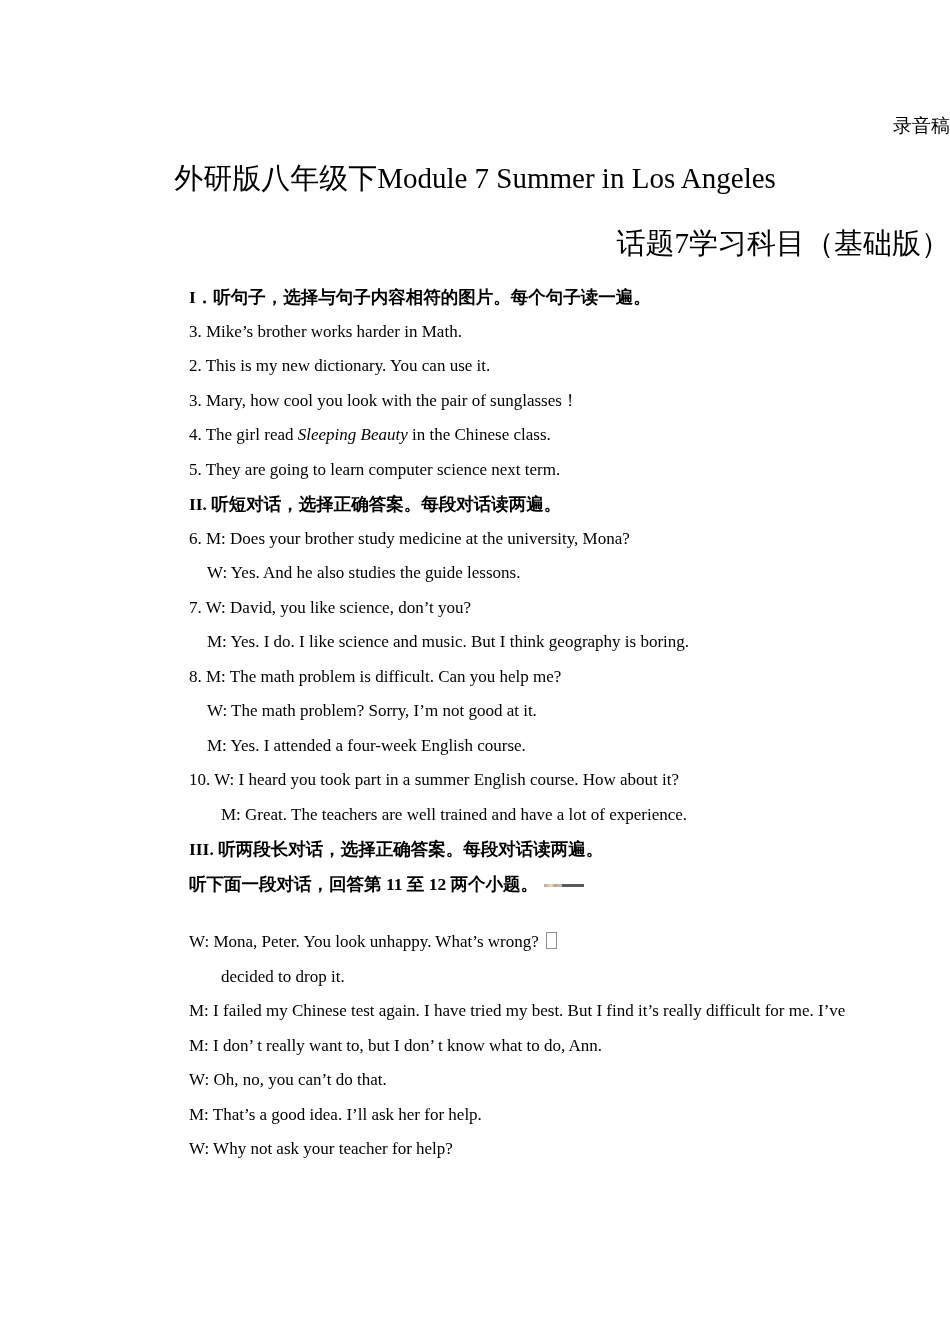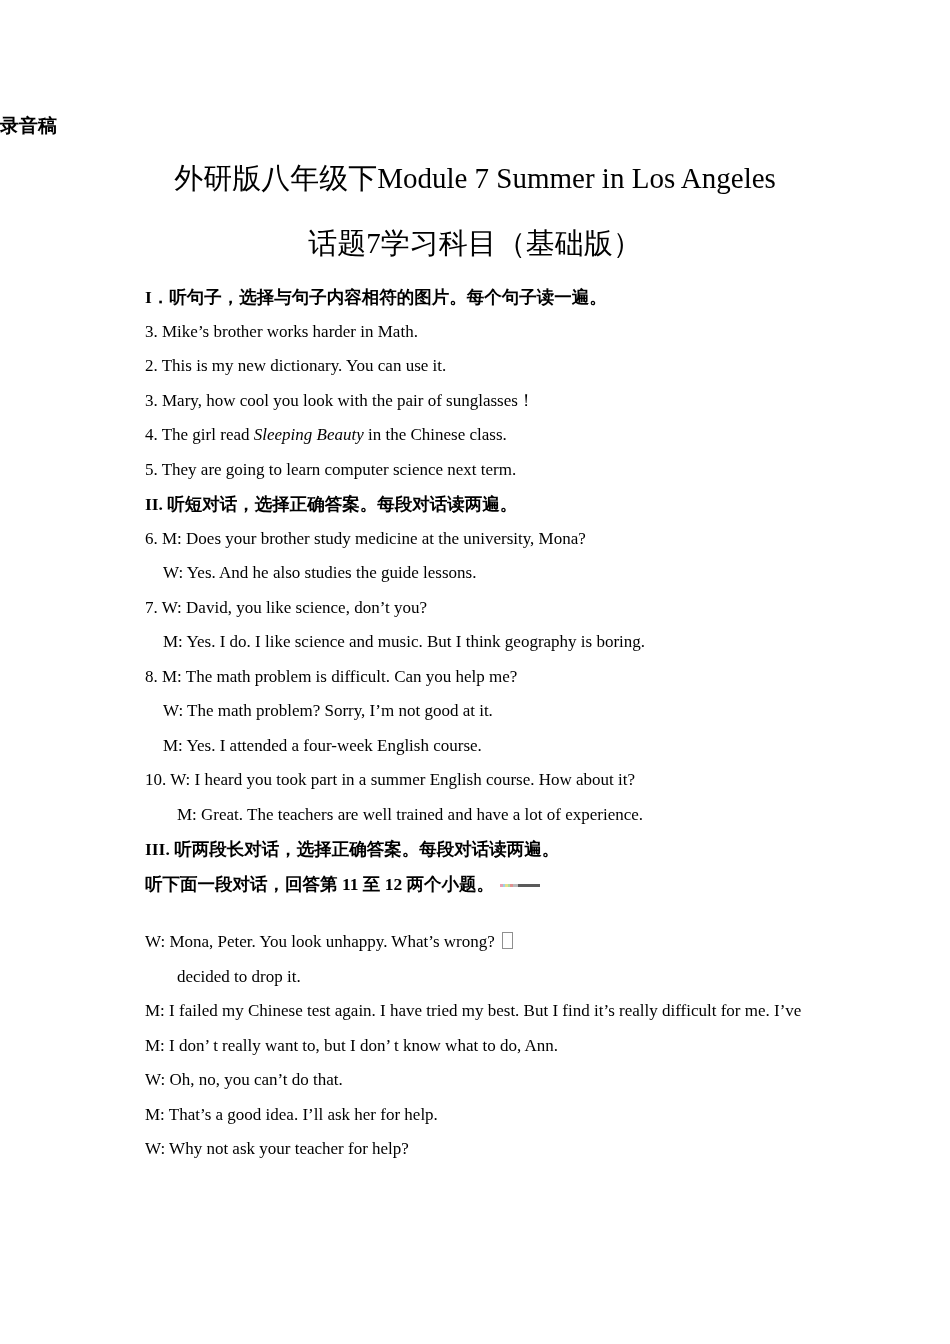--- a/index.html
+++ b/index.html
@@ -2,31 +2,31 @@
 <html><head>
 <meta charset="utf-8">
 <style>
   html,body{margin:0;padding:0;background:#ffffff;}
   .page{
     width:950px;height:1344px;background:#ffffff;color:#000;
     box-sizing:border-box;padding-top:113px;position:relative;overflow:hidden;
     font-family:"Liberation Serif","DejaVu Serif",serif;
   }
   .kicker{
-    font-size:19px;line-height:26px;font-weight:700;text-align:left;
+    font-size:19px;line-height:26px;font-weight:400;text-align:right;
   }
   .doc-title{
     margin-top:21px;font-size:29px;line-height:36px;font-weight:400;text-align:center;
   }
   .doc-subtitle{
-    margin-top:29px;font-size:29px;line-height:36px;font-weight:400;text-align:center;
+    margin-top:29px;font-size:29px;line-height:36px;font-weight:400;text-align:right;
   }
   .doc{
     margin-top:19px;padding-left:145px;
-    font-size:17px;line-height:34.5px;
+    font-size:17px;line-height:34.5px;margin-left:44px;
   }
   .line{min-height:34.5px;}
   .h{font-weight:700;font-size:17.5px;}
   .i1{padding-left:18px;}
   .i2{padding-left:32px;}
   .gap{margin-top:24px;}
   .book{font-style:italic;}
   .tofu{
     display:inline-block;width:9px;height:15px;border:1px solid #8f8f8f;
     margin-left:7px;vertical-align:-2px;

